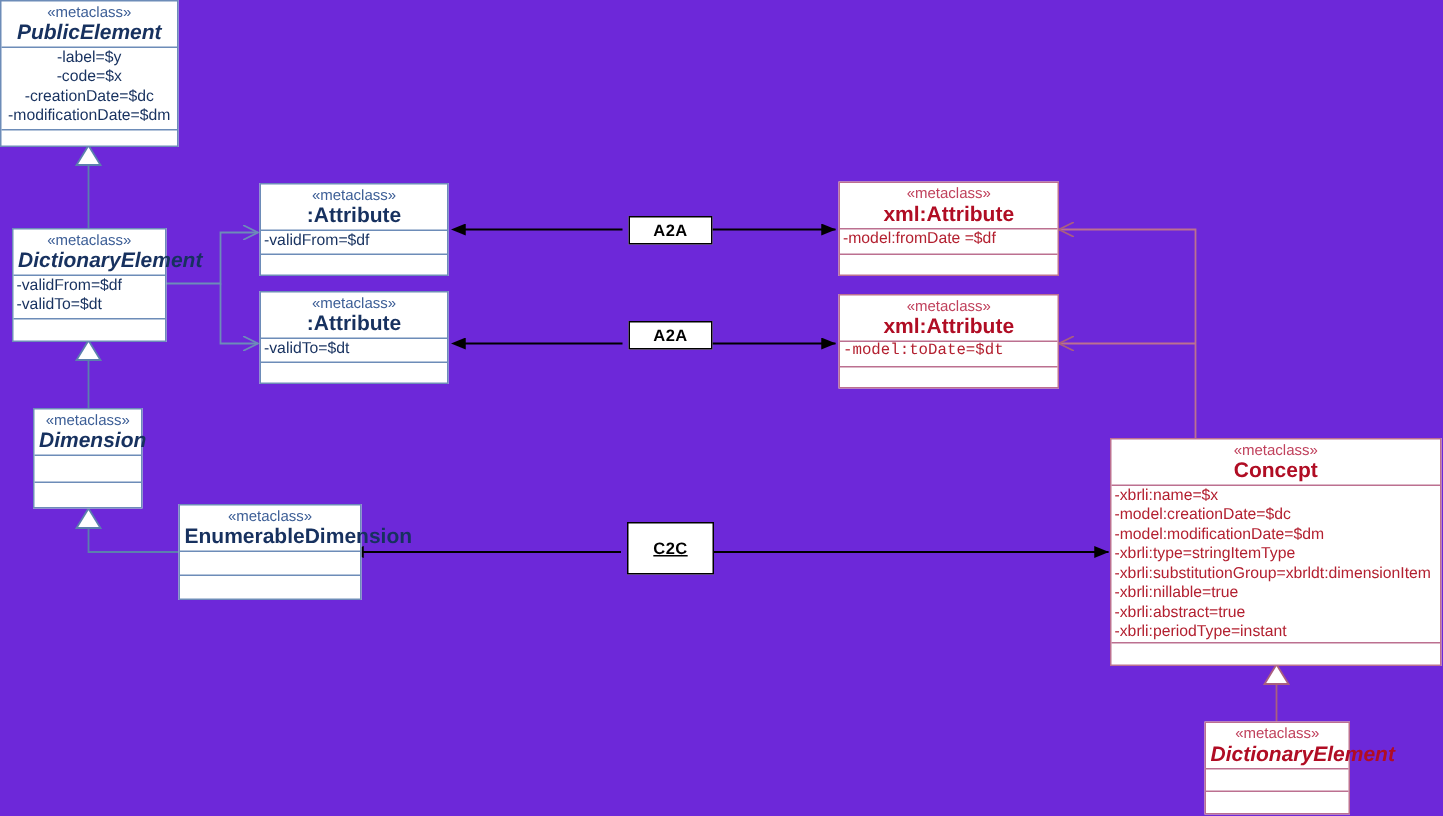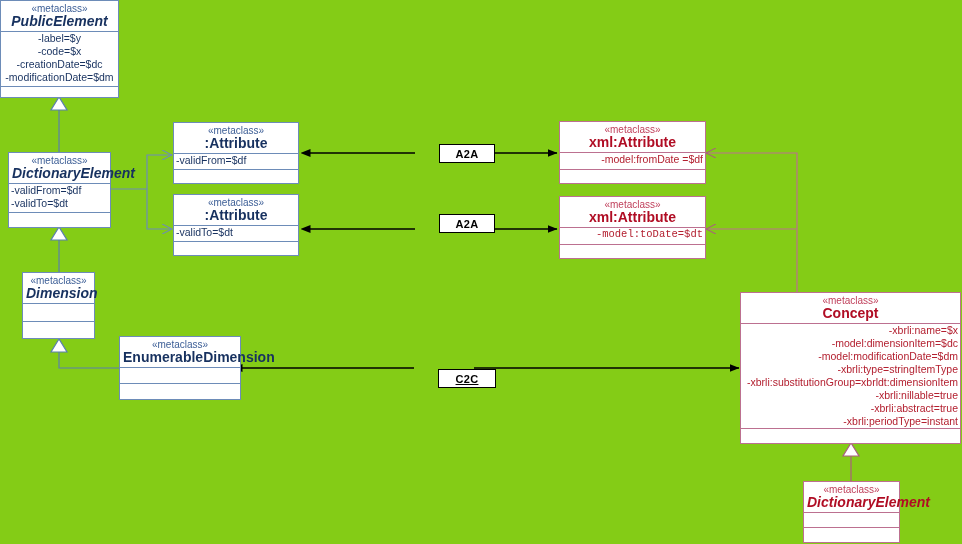--- a/index.html
+++ b/index.html
@@ -7,21 +7,21 @@
     padding: 0;
     background: #ffffff;
   }
   body {
     font-family: "Liberation Sans", sans-serif;
   }
   #canvas {
     position: relative;
     width: 962px;
     height: 544px;
-    background: #84cc16;
+    background: #6d28d9;
     overflow: hidden;
   }
   svg.wires {
     position: absolute;
     left: 0;
     top: 0;
     width: 962px;
     height: 544px;
     pointer-events: none;
   }
@@ -74,38 +74,37 @@
   .uml-ops {
     box-sizing: border-box;
   }
 
   
   .blue .uml-stereo { color: #3c5e96; }
   .blue .uml-name   { color: #17315f; }
   .blue .uml-attr   { color: #17315f; }
   .red  .uml-stereo { color: #c0415c; }
   .red  .uml-name   { color: #b00d24; }
-  .red  .uml-attr   { color: #b32030; text-align: right; }
+  .red  .uml-attr   { color: #b32030; }
 
   
   .assoc-label {
     position: absolute;
     box-sizing: border-box;
     background: #ffffff;
     border: 1px solid #000000;
     color: #000000;
     font-size: 11px;
     font-weight: bold;
     text-align: center;
     letter-spacing: 0.3px;
     z-index: 8;
     display: flex;
     align-items: center;
     justify-content: center;
-    margin-left: 20px;
   }
 </style>
 </head>
 <body>
 
 <div id="canvas">
 
   <svg class="wires" viewBox="0 0 962 544" xmlns="http://www.w3.org/2000/svg">
     <defs>
       <marker id="solidArrowBlk" markerWidth="10" markerHeight="8" refX="9.5" refY="4" orient="auto" markerUnits="userSpaceOnUse">
@@ -273,21 +272,21 @@
   </div>
 
   <div class="uml-class red" style="left:740px; top:292px; width:221px; height:152px;">
     <div class="uml-head" style="height:30px;">
       <span class="uml-stereo">«metaclass»</span>
       <span class="uml-name">Concept</span>
     </div>
     <div class="uml-sep"></div>
     <div class="uml-attrs" style="height:104px;">
       <span class="uml-attr">-xbrli:name=$x</span>
-      <span class="uml-attr">-model:dimensionItem=$dc</span>
+      <span class="uml-attr">-model:creationDate=$dc</span>
       <span class="uml-attr">-model:modificationDate=$dm</span>
       <span class="uml-attr">-xbrli:type=stringItemType</span>
       <span class="uml-attr">-xbrli:substitutionGroup=xbrldt:dimensionItem</span>
       <span class="uml-attr">-xbrli:nillable=true</span>
       <span class="uml-attr">-xbrli:abstract=true</span>
       <span class="uml-attr">-xbrli:periodType=instant</span>
     </div>
     <div class="uml-sep"></div>
     <div class="uml-ops" style="height:15px;"></div>
   </div>
@@ -300,15 +299,15 @@
     <div class="uml-sep"></div>
     <div class="uml-attrs" style="height:14px;"></div>
     <div class="uml-sep"></div>
     <div class="uml-ops" style="height:15px;"></div>
   </div>
 
   <div class="assoc-label" style="left:419px; top:144px; width:56px; height:19px;">A2A</div>
 
   <div class="assoc-label" style="left:419px; top:214px; width:56px; height:19px;">A2A</div>
 
-  <div class="assoc-label" style="left:418px; top:369px; width:58px; height:19px;text-decoration:underline;">C2C</div>
+  <div class="assoc-label" style="left:418px; top:348px; width:58px; height:35px;text-decoration:underline;">C2C</div>
 
 </div>
 
 </body></html>

